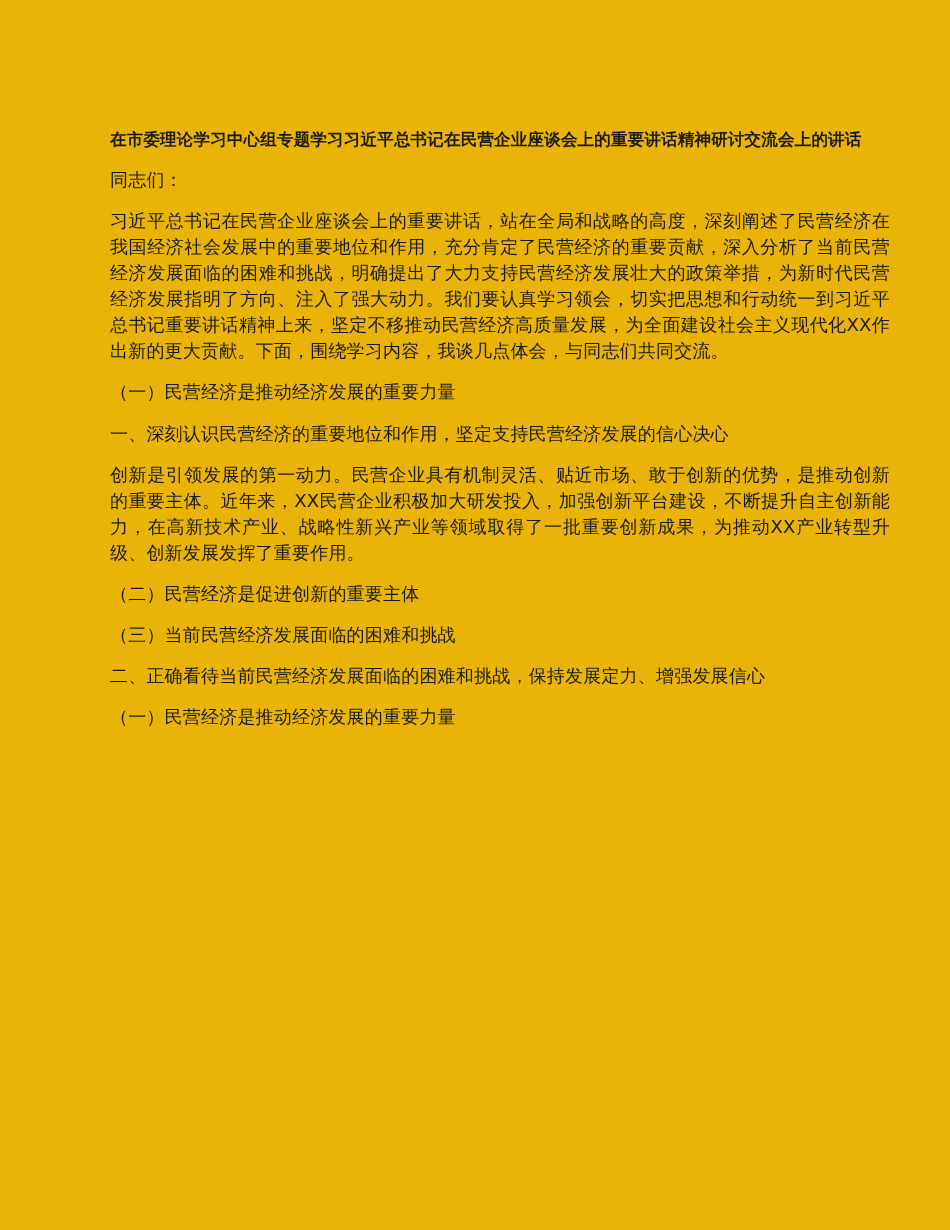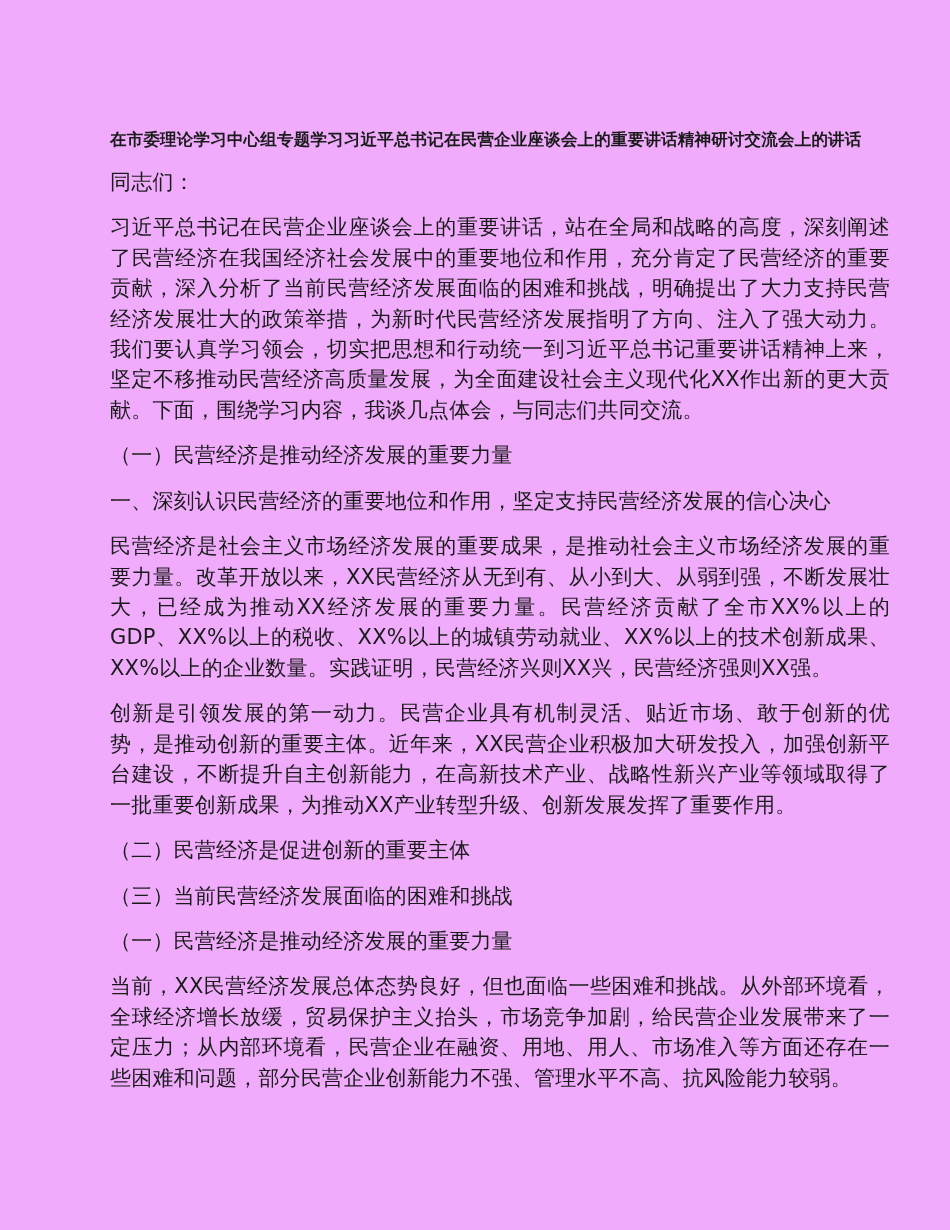--- a/index.html
+++ b/index.html
@@ -7,35 +7,35 @@
     padding: 0;
     background: #ffffff;
   }
   body {
     font-family: "DejaVu Sans", "Liberation Sans", sans-serif;
     color: #1a1a1a;
   }
   .page {
     width: 950px;
     height: 1230px;
-    background: #f0abfc;
+    background: #eab308;
     box-sizing: border-box;
     padding: 128px 60px 40px 110px;
     overflow: hidden;
   }
   .doc-title {
     font-size: 16.5px;
     font-weight: bold;
     line-height: 1.5;
     text-align: justify;
     margin: 0 0 14px 0;
     letter-spacing: 0.2px;
   }
   .para {
-    font-size: 21px;
+    font-size: 18px;
     font-weight: normal;
     line-height: 1.45;
     text-align: justify;
     margin: 0 0 15px 0;
     letter-spacing: 0.2px;
   }
   .salutation {
     margin-bottom: 15px;
   }
   .heading {
@@ -50,28 +50,27 @@
   <h1 class="doc-title">在市委理论学习中心组专题学习习近平总书记在民营企业座谈会上的重要讲话精神研讨交流会上的讲话</h1>
 
   <p class="para salutation">同志们：</p>
 
   <p class="para">习近平总书记在民营企业座谈会上的重要讲话，站在全局和战略的高度，深刻阐述了民营经济在我国经济社会发展中的重要地位和作用，充分肯定了民营经济的重要贡献，深入分析了当前民营经济发展面临的困难和挑战，明确提出了大力支持民营经济发展壮大的政策举措，为新时代民营经济发展指明了方向、注入了强大动力。我们要认真学习领会，切实把思想和行动统一到习近平总书记重要讲话精神上来，坚定不移推动民营经济高质量发展，为全面建设社会主义现代化XX作出新的更大贡献。下面，围绕学习内容，我谈几点体会，与同志们共同交流。</p>
 
   <p class="para heading">（一）民营经济是推动经济发展的重要力量</p>
 
   <p class="para heading">一、深刻认识民营经济的重要地位和作用，坚定支持民营经济发展的信心决心</p>
 
-  <p class="para">民营经济是社会主义市场经济发展的重要成果，是推动社会主义市场经济发展的重要力量。改革开放以来，XX民营经济从无到有、从小到大、从弱到强，不断发展壮大，已经成为推动XX经济发展的重要力量。民营经济贡献了全市XX%以上的GDP、XX%以上的税收、XX%以上的城镇劳动就业、XX%以上的技术创新成果、XX%以上的企业数量。实践证明，民营经济兴则XX兴，民营经济强则XX强。</p>
 
   <p class="para">创新是引领发展的第一动力。民营企业具有机制灵活、贴近市场、敢于创新的优势，是推动创新的重要主体。近年来，XX民营企业积极加大研发投入，加强创新平台建设，不断提升自主创新能力，在高新技术产业、战略性新兴产业等领域取得了一批重要创新成果，为推动XX产业转型升级、创新发展发挥了重要作用。</p>
 
   <p class="para heading">（二）民营经济是促进创新的重要主体</p>
 
   <p class="para heading">（三）当前民营经济发展面临的困难和挑战</p>
 
 
+  <p class="para heading">二、正确看待当前民营经济发展面临的困难和挑战，保持发展定力、增强发展信心</p>
 
   <p class="para heading">（一）民营经济是推动经济发展的重要力量</p>
 
-  <p class="para">当前，XX民营经济发展总体态势良好，但也面临一些困难和挑战。从外部环境看，全球经济增长放缓，贸易保护主义抬头，市场竞争加剧，给民营企业发展带来了一定压力；从内部环境看，民营企业在融资、用地、用人、市场准入等方面还存在一些困难和问题，部分民营企业创新能力不强、管理水平不高、抗风险能力较弱。</p>
 
 
 </div>
 
 </body></html>

